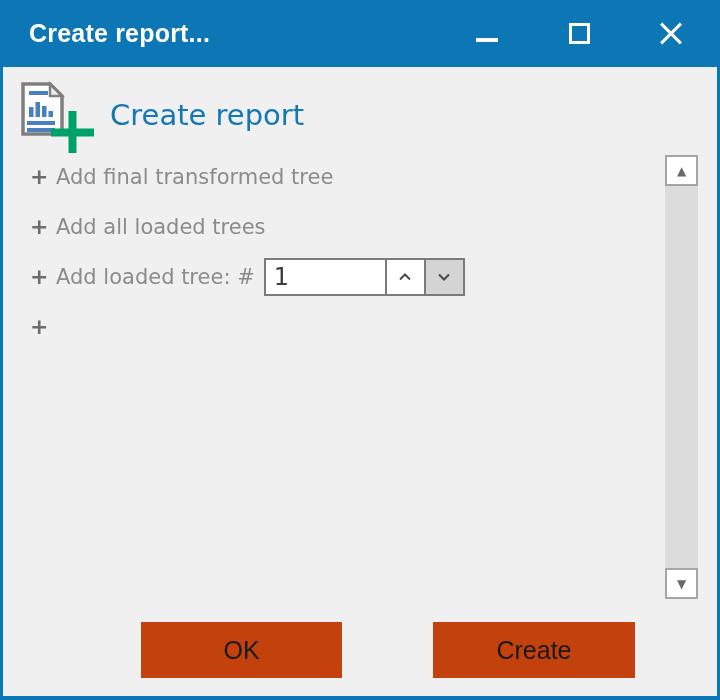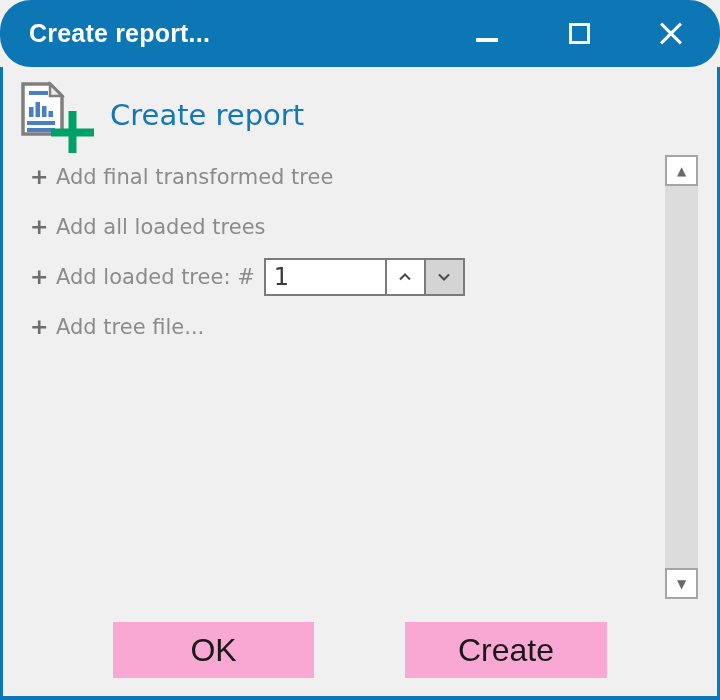--- a/index.html
+++ b/index.html
@@ -8,21 +8,21 @@
     font-family:"DejaVu Sans","Liberation Sans",sans-serif;
     background:#f0f0f0;
     overflow:hidden;
   }
   .window { position:relative; width:720px; height:700px; background:#f0f0f0; }
 
   
   .titlebar {
     position:absolute; top:0; left:0; width:720px; height:67px;
     background:#0d76b4; color:#ffffff;
-    display:flex; align-items:center;border-radius:31px;
+    display:flex; align-items:center;
   }
   .titlebar-title {
     font-family:"Liberation Sans","DejaVu Sans",sans-serif;
     font-weight:bold; font-size:25px; padding-left:29px; letter-spacing:0.2px;
   }
   .win-btn {
     position:absolute; top:0; width:62px; height:67px;
     display:flex; align-items:center; justify-content:center; cursor:pointer;
   }
   .win-btn.minimize { left:456px; }
@@ -85,24 +85,24 @@
   }
   .scroll-btn {
     height:31px; flex:0 0 31px; background:#ffffff; border:2px solid #a5a5a5;
     display:flex; align-items:center; justify-content:center;
     font-size:12px; color:#6a6a6a; cursor:pointer;
   }
   .scroll-track { flex:1 1 auto; background:#dcdcdc; cursor:pointer; }
 
   
   .dlg-btn {
-    position:absolute; top:622px; height:56px; background:#f9a8d4; border:none;
+    position:absolute; top:622px; height:56px; background:#c2410c; border:none;
     font-family:"Liberation Sans","DejaVu Sans",sans-serif;
-    font-size:32px; color:#191919; cursor:pointer;
-    display:flex; align-items:center; justify-content:center;
+    font-size:25px; color:#191919; cursor:pointer;
+    display:flex; align-items:center; justify-content:center;margin-left:28px;
   }
   .dlg-btn.ok     { left:113px; width:201px; }
   .dlg-btn.cancel { left:405px; width:202px; }
 </style>
 </head>
 <body>
 
 <div class="window">
 
   <div class="titlebar">
@@ -162,21 +162,20 @@
         <span class="spin-btn down">
           <svg width="18" height="16" viewBox="0 0 18 16">
             <polyline points="4,5.5 9,10.5 14,5.5" fill="none" stroke="#4a4a4a" stroke-width="2"></polyline>
           </svg>
         </span>
       </span>
     </div>
 
     <div class="option-row">
       <span class="plus-glyph">+</span>
-      <span class="option-label">Add tree file...</span>
     </div>
 
   </div>
 
   <div class="scrollbar">
     <div class="scroll-btn">
       <span>▲</span>
     </div>
     <div class="scroll-track"></div>
     <div class="scroll-btn">

